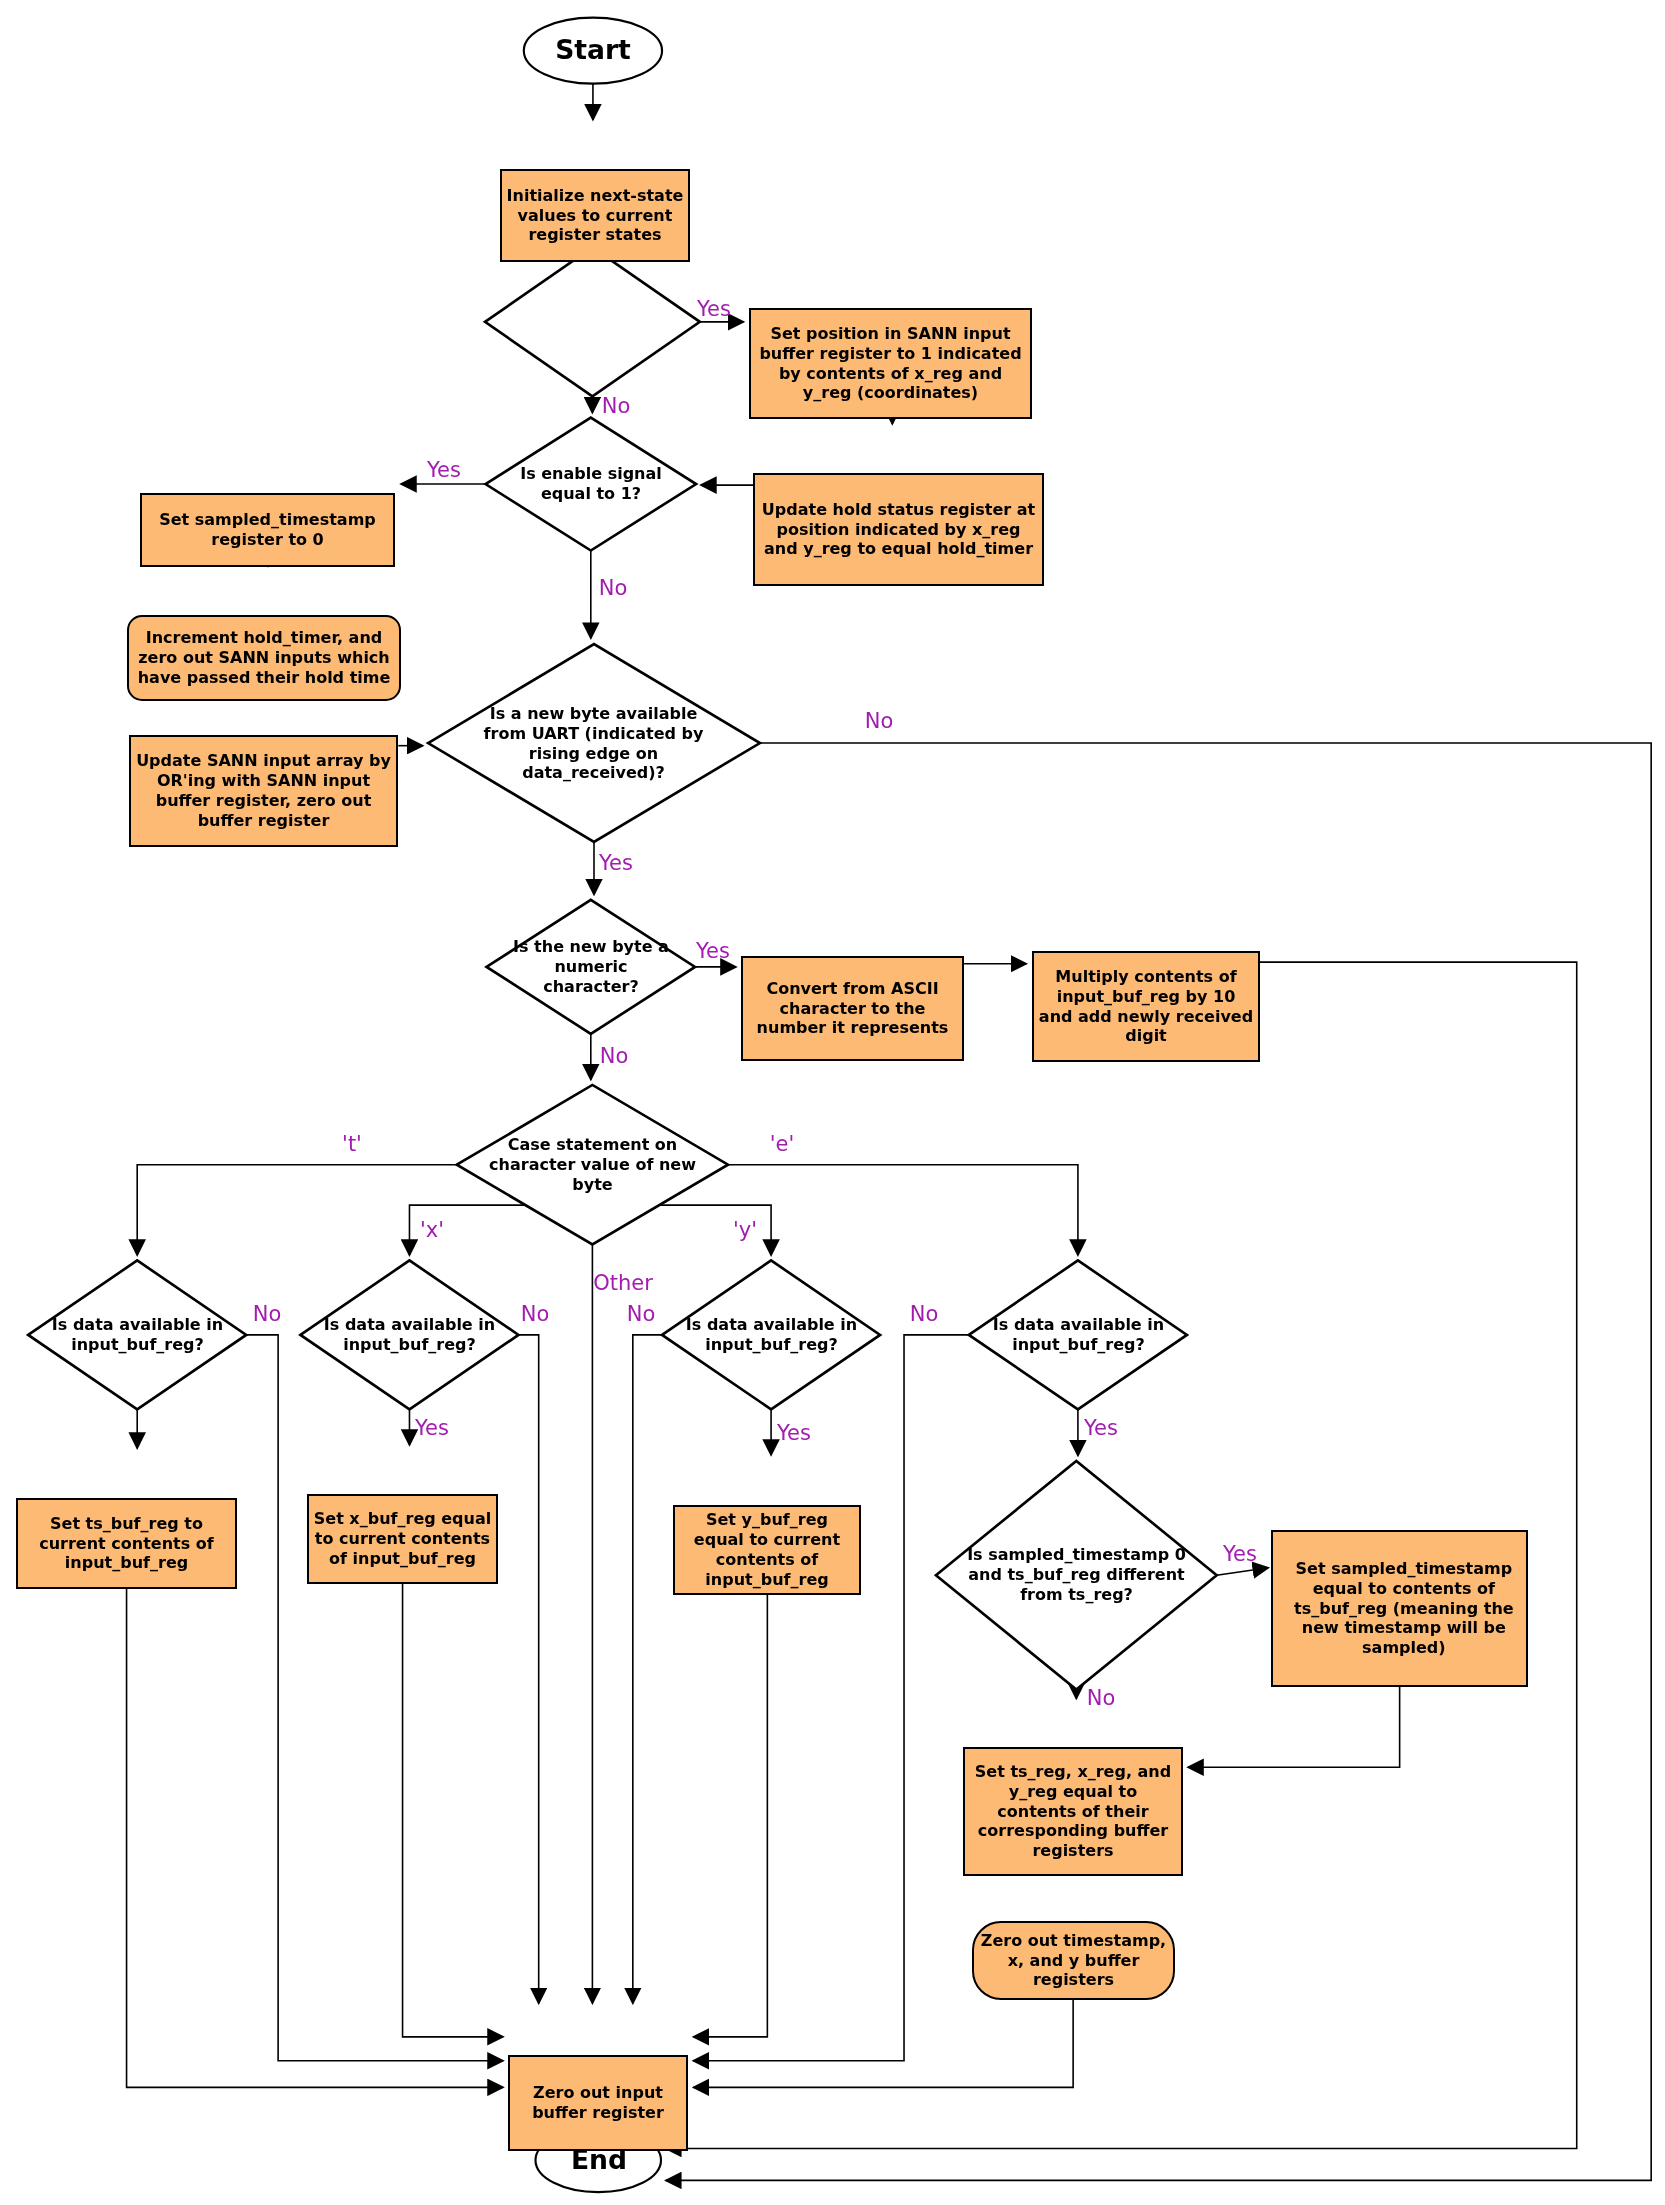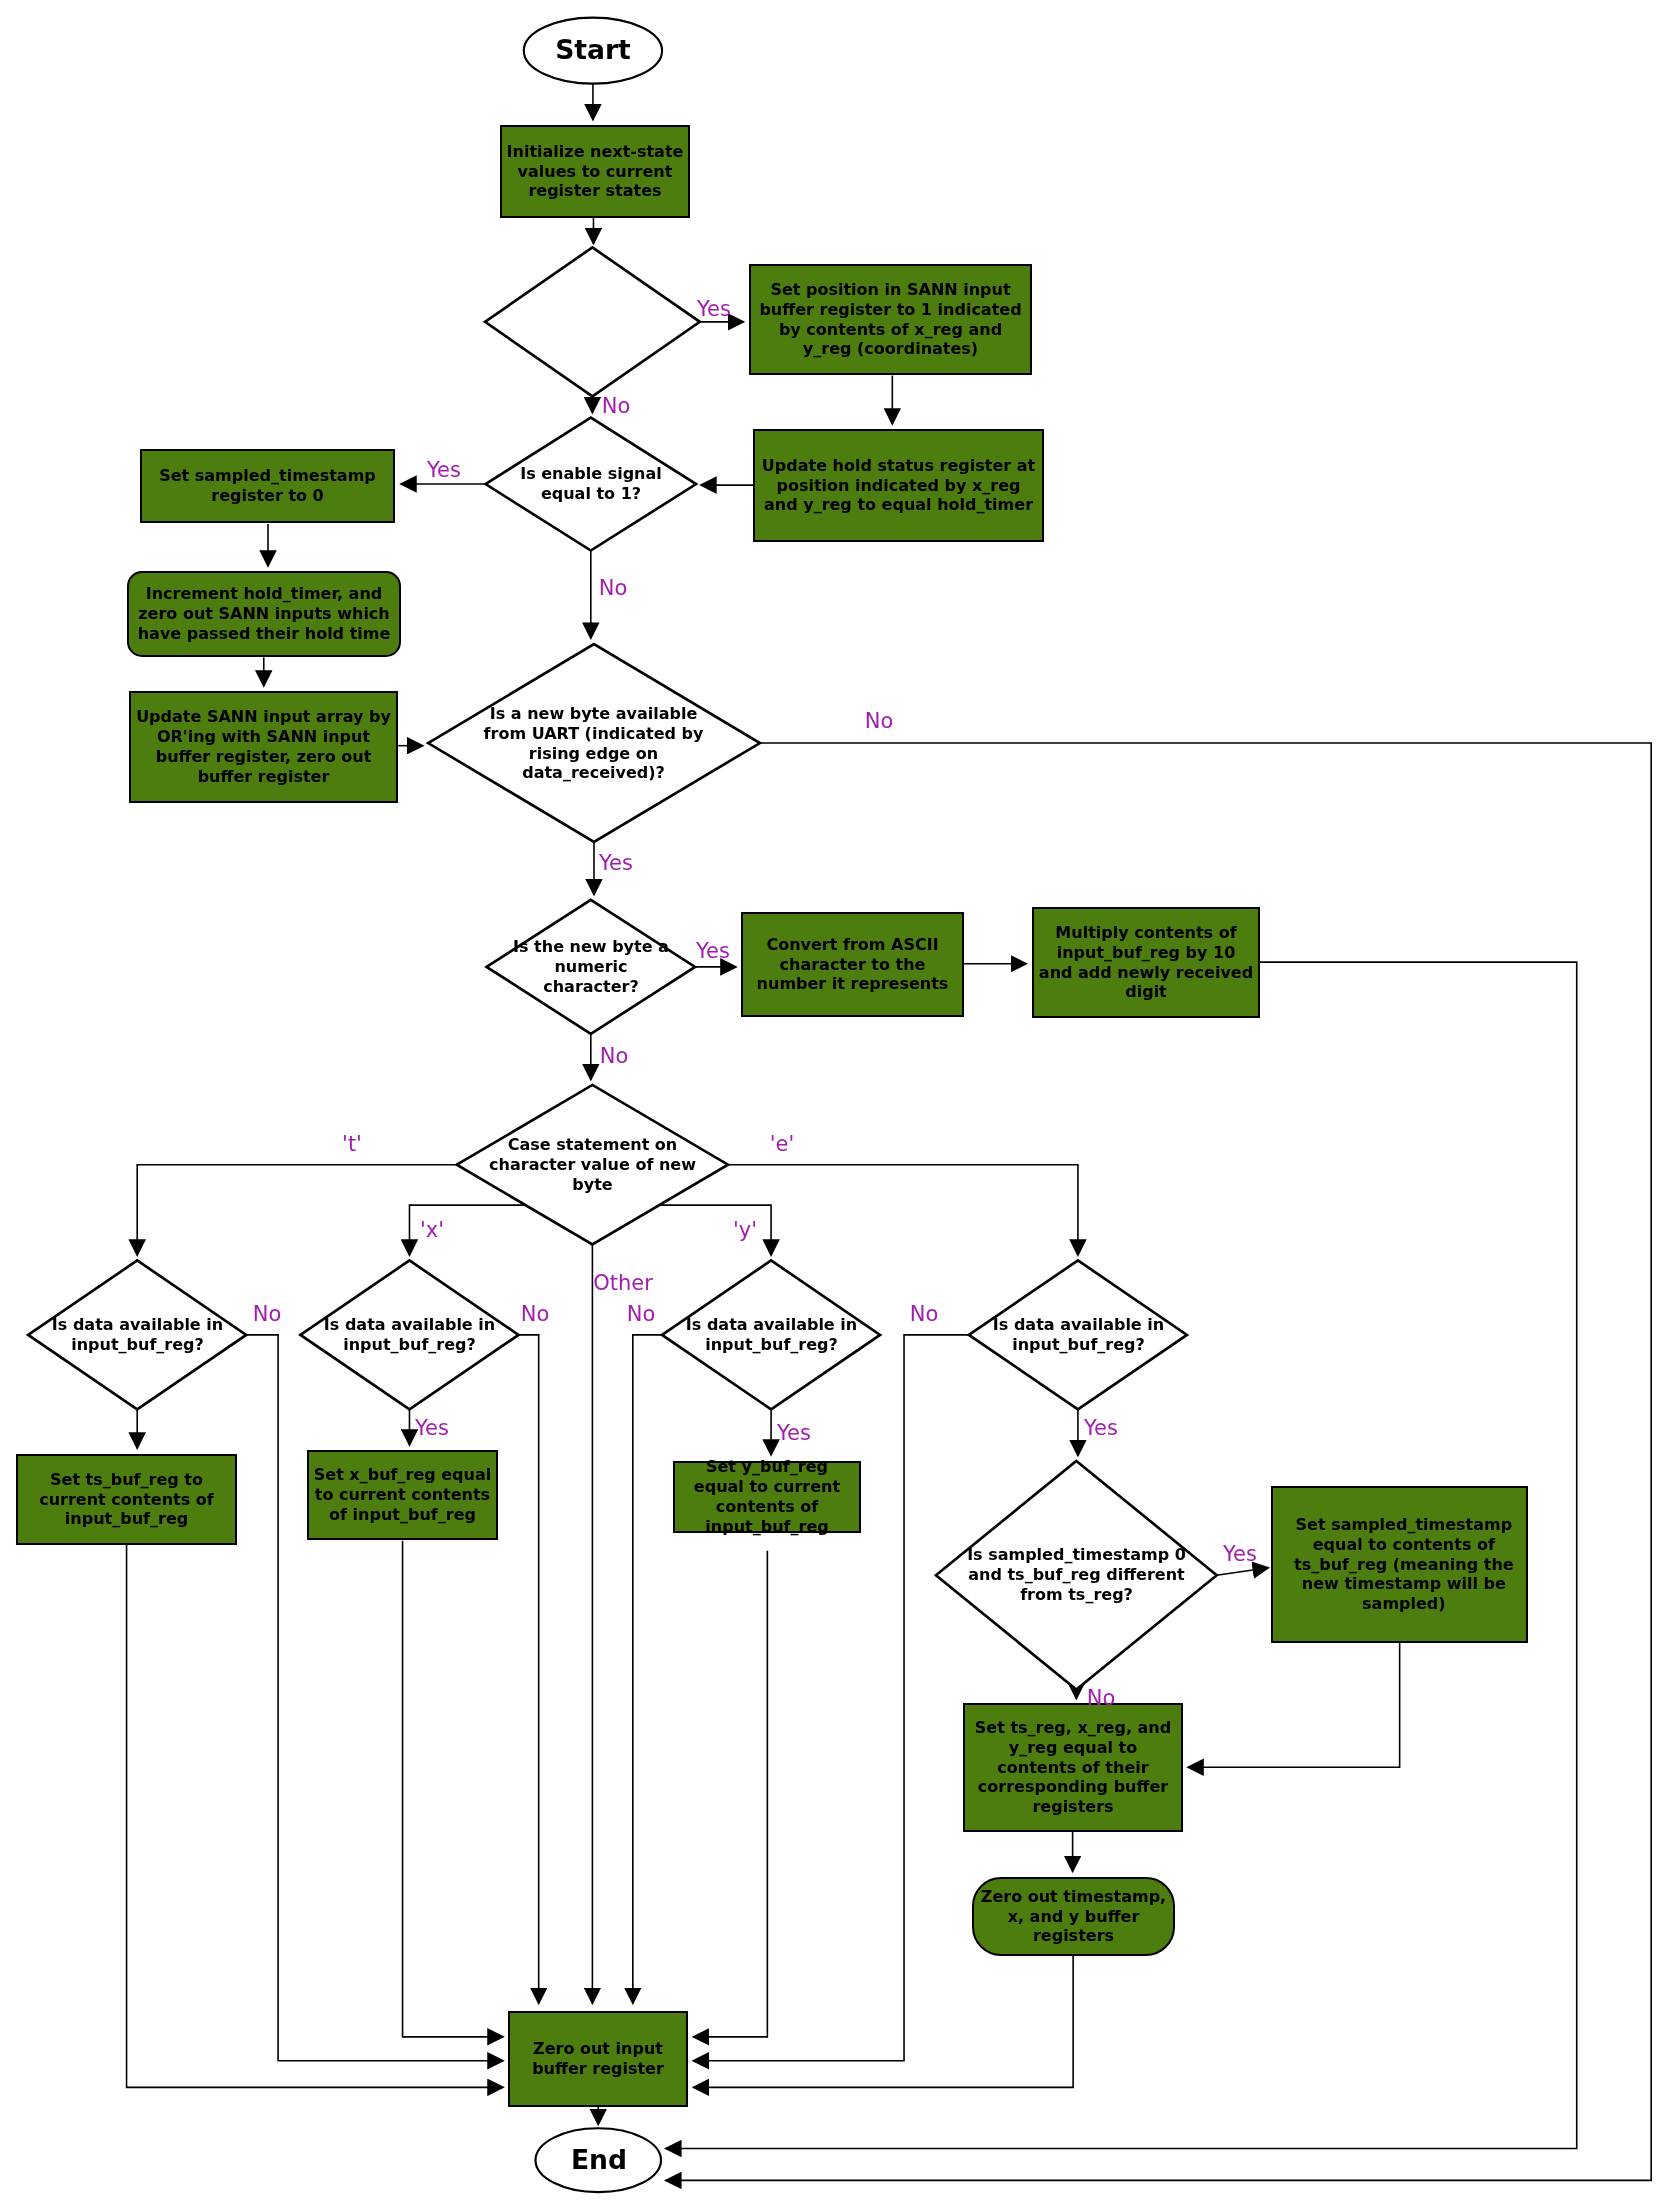--- a/index.html
+++ b/index.html
@@ -2,21 +2,21 @@
 <html style="font-size:8.5px"><head>
 <meta charset="utf-8">
 <style>
   html,body{margin:0;padding:0;background:#ffffff;}
   #stage{position:relative;width:1665px;height:2205px;background:#ffffff;overflow:hidden;
          font-family:"DejaVu Sans","Liberation Sans",sans-serif;color:#000;}
   #wires{position:absolute;left:0;top:0;width:1665px;height:2205px;}
   .node{position:absolute;display:flex;align-items:center;justify-content:center;
         text-align:center;font-weight:bold;font-size:16px;line-height:1.24;color:#000;
         box-sizing:border-box;}
-  .box{border:2.7px solid #000;background:#4d7c0f;padding:2.1px 4.3px;}
+  .box{border:2.7px solid #000;background:#fdba74;padding:2.1px 4.3px;margin-top:44px;}
   .dtext{background:transparent;}
   .terminal{font-size:26.6px;font-weight:bold;background:transparent;}
   .elabel{position:absolute;font-size:21px;font-weight:normal;color:#a21caf;
           transform:translate(-50%,-50%);white-space:nowrap;}
 </style>
 </head>
 <body>
 
 <div id="stage">
 
@@ -91,21 +91,21 @@
   <div class="node box" style="left:500px;top:125px;width:190px;height:93px;">Initialize next-state values to current register states</div>
   <div class="node box" style="left:749px;top:264px;width:283px;height:111px;">Set position in SANN input buffer register to 1 indicated by contents of x_reg and y_reg (coordinates)</div>
   <div class="node box" style="left:753px;top:429px;width:291px;height:113px;">Update hold status register at position indicated by x_reg and y_reg to equal hold_timer</div>
   <div class="node box" style="left:140px;top:449px;width:255px;height:74px;">Set sampled_timestamp register to 0</div>
   <div class="node box" style="left:127px;top:571px;width:274px;height:86px;border-radius:15px;">Increment hold_timer, and zero out SANN inputs which have passed their hold time</div>
   <div class="node box" style="left:129px;top:691px;width:269px;height:112px;">Update SANN input array by OR'ing with SANN input buffer register, zero out buffer register</div>
   <div class="node box" style="left:741px;top:912px;width:223px;height:105px;">Convert from ASCII character to the number it represents</div>
   <div class="node box" style="left:1032px;top:907px;width:228px;height:111px;">Multiply contents of input_buf_reg by 10 and add newly received digit</div>
   <div class="node box" style="left:16px;top:1454px;width:221px;height:91px;">Set ts_buf_reg to current contents of input_buf_reg</div>
   <div class="node box" style="left:307px;top:1450px;width:191px;height:90px;">Set x_buf_reg equal to current contents of input_buf_reg</div>
-  <div class="node box" style="left:673px;top:1461px;width:188px;height:72px;">Set y_buf_reg equal to current contents of input_buf_reg</div>
+  <div class="node box" style="left:673px;top:1461px;width:188px;height:90px;">Set y_buf_reg equal to current contents of input_buf_reg</div>
   <div class="node box" style="left:1271px;top:1486px;width:257px;height:157px;padding-left:13px;">Set sampled_timestamp equal to contents of ts_buf_reg (meaning the new timestamp will be sampled)</div>
   <div class="node box" style="left:963px;top:1703px;width:220px;height:129px;">Set ts_reg, x_reg, and y_reg equal to contents of their corresponding buffer registers</div>
   <div class="node box" style="left:972px;top:1877px;width:203px;height:79px;border-radius:29px;">Zero out timestamp, x, and y buffer registers</div>
   <div class="node box" style="left:508px;top:2011px;width:180px;height:96px;">Zero out input buffer register</div>
 
   <div class="node dtext" style="left:503px;top:431px;width:176px;height:106px;">Is enable signal equal to 1?</div>
   <div class="node dtext" style="left:474px;top:677px;width:239px;height:133px;">Is a new byte available from UART (indicated by rising edge on data_received)?</div>
   <div class="node dtext" style="left:511px;top:914px;width:160px;height:106px;">Is the new byte a numeric character?</div>
   <div class="node dtext" style="left:478px;top:1112px;width:229px;height:106px;">Case statement on character value of new byte</div>
   <div class="node dtext" style="left:39px;top:1282px;width:197px;height:106px;">Is data available in input_buf_reg?</div>

